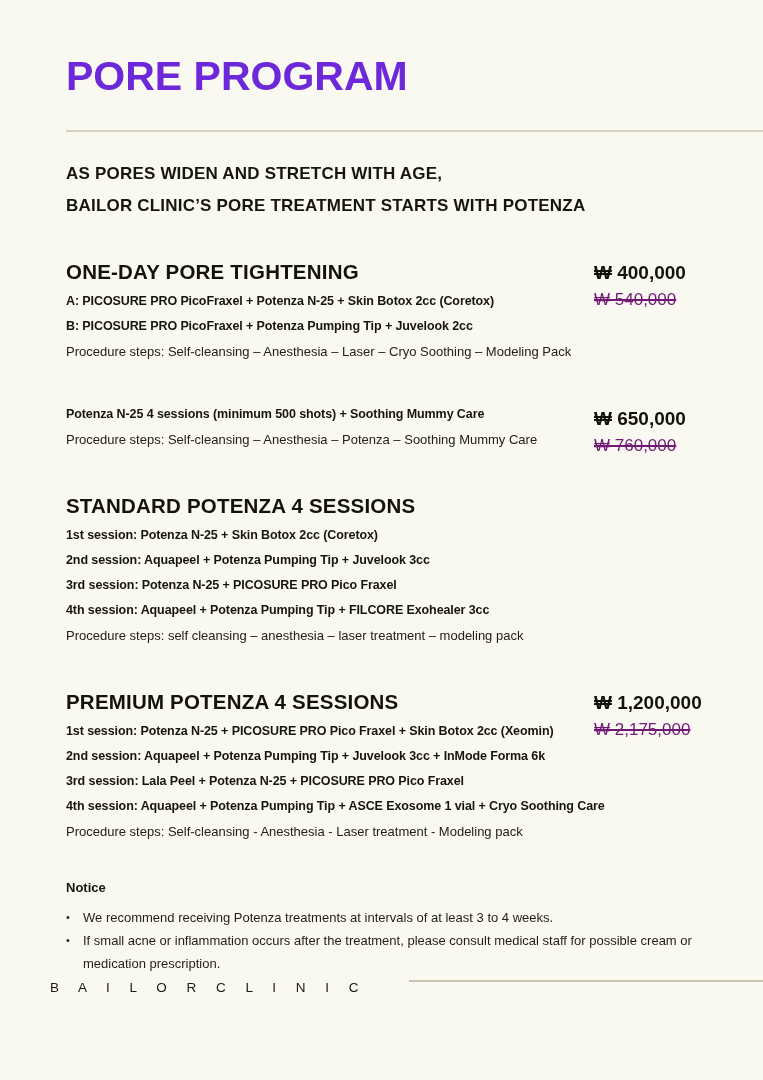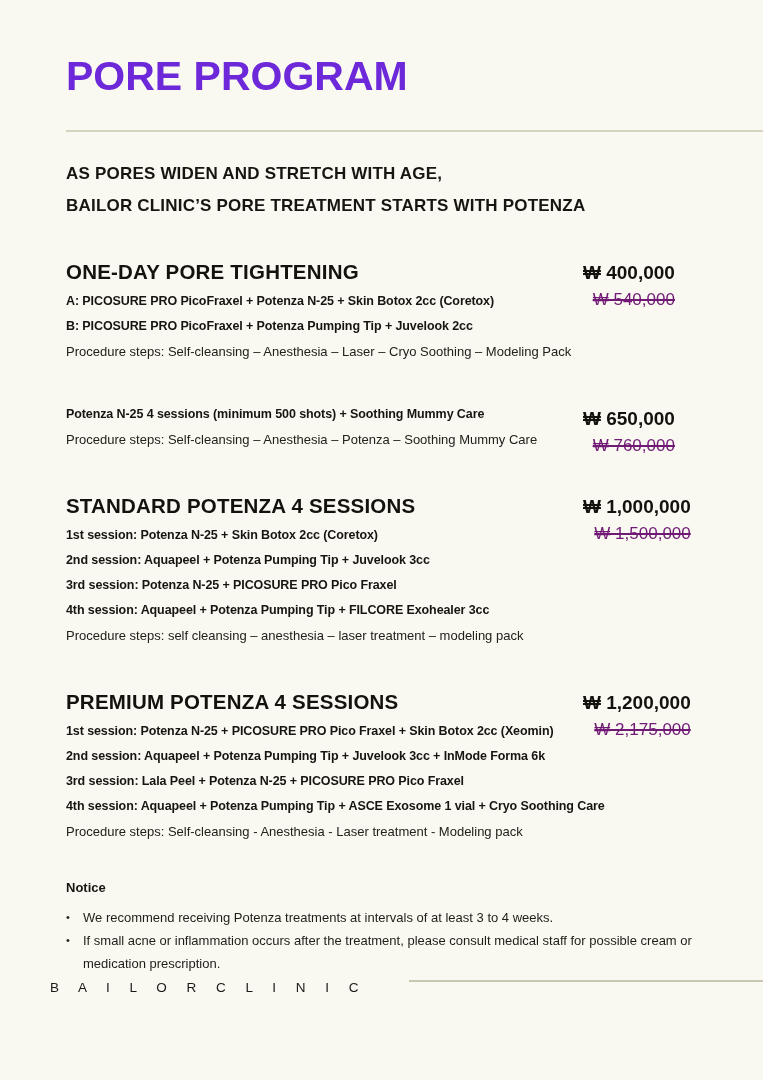--- a/index.html
+++ b/index.html
@@ -42,21 +42,21 @@
   .program.first { margin-top: 38px; }
   .program h2 {
     margin: 0;
     font-size: 20.5px;
     line-height: 24px;
     font-weight: 800;
     letter-spacing: 0.2px;
     white-space: nowrap;
     color: #14120c;
   }
-  .prices { position: absolute; left: 517px; top: 0; text-align: right; }
+  .prices { position: absolute; left: 528px; top: 0; }
   .price {
     font-size: 19px;
     line-height: 25px;
     font-weight: 800;
     white-space: nowrap;
     color: #14120c;
   }
   .old-price {
     margin-top: 4px;
     font-size: 17px;
@@ -154,24 +154,20 @@
       <div class="price">₩ 650,000</div>
       <div class="old-price">₩ 760,000</div>
     </div>
     <div class="body">
       <div class="bline">Potenza N-25 4 sessions (minimum 500 shots) + Soothing Mummy Care</div>
       <div class="pline">Procedure steps: Self-cleansing – Anesthesia – Potenza – Soothing Mummy Care</div>
     </div>
   </section>
 
   <section class="program">
-    <div class="prices">
-      <div class="price">₩ 1,000,000</div>
-      <div class="old-price">₩ 1,500,000</div>
-    </div>
     <h2>STANDARD POTENZA 4 SESSIONS</h2>
     <div class="body">
       <div class="bline">1st session: Potenza N-25 + Skin Botox 2cc (Coretox)</div>
       <div class="bline">2nd session: Aquapeel + Potenza Pumping Tip + Juvelook 3cc</div>
       <div class="bline">3rd session: Potenza N-25 + PICOSURE PRO Pico Fraxel</div>
       <div class="bline">4th session: Aquapeel + Potenza Pumping Tip + FILCORE Exohealer 3cc</div>
       <div class="pline">Procedure steps: self cleansing – anesthesia – laser treatment – modeling pack</div>
     </div>
   </section>
 

